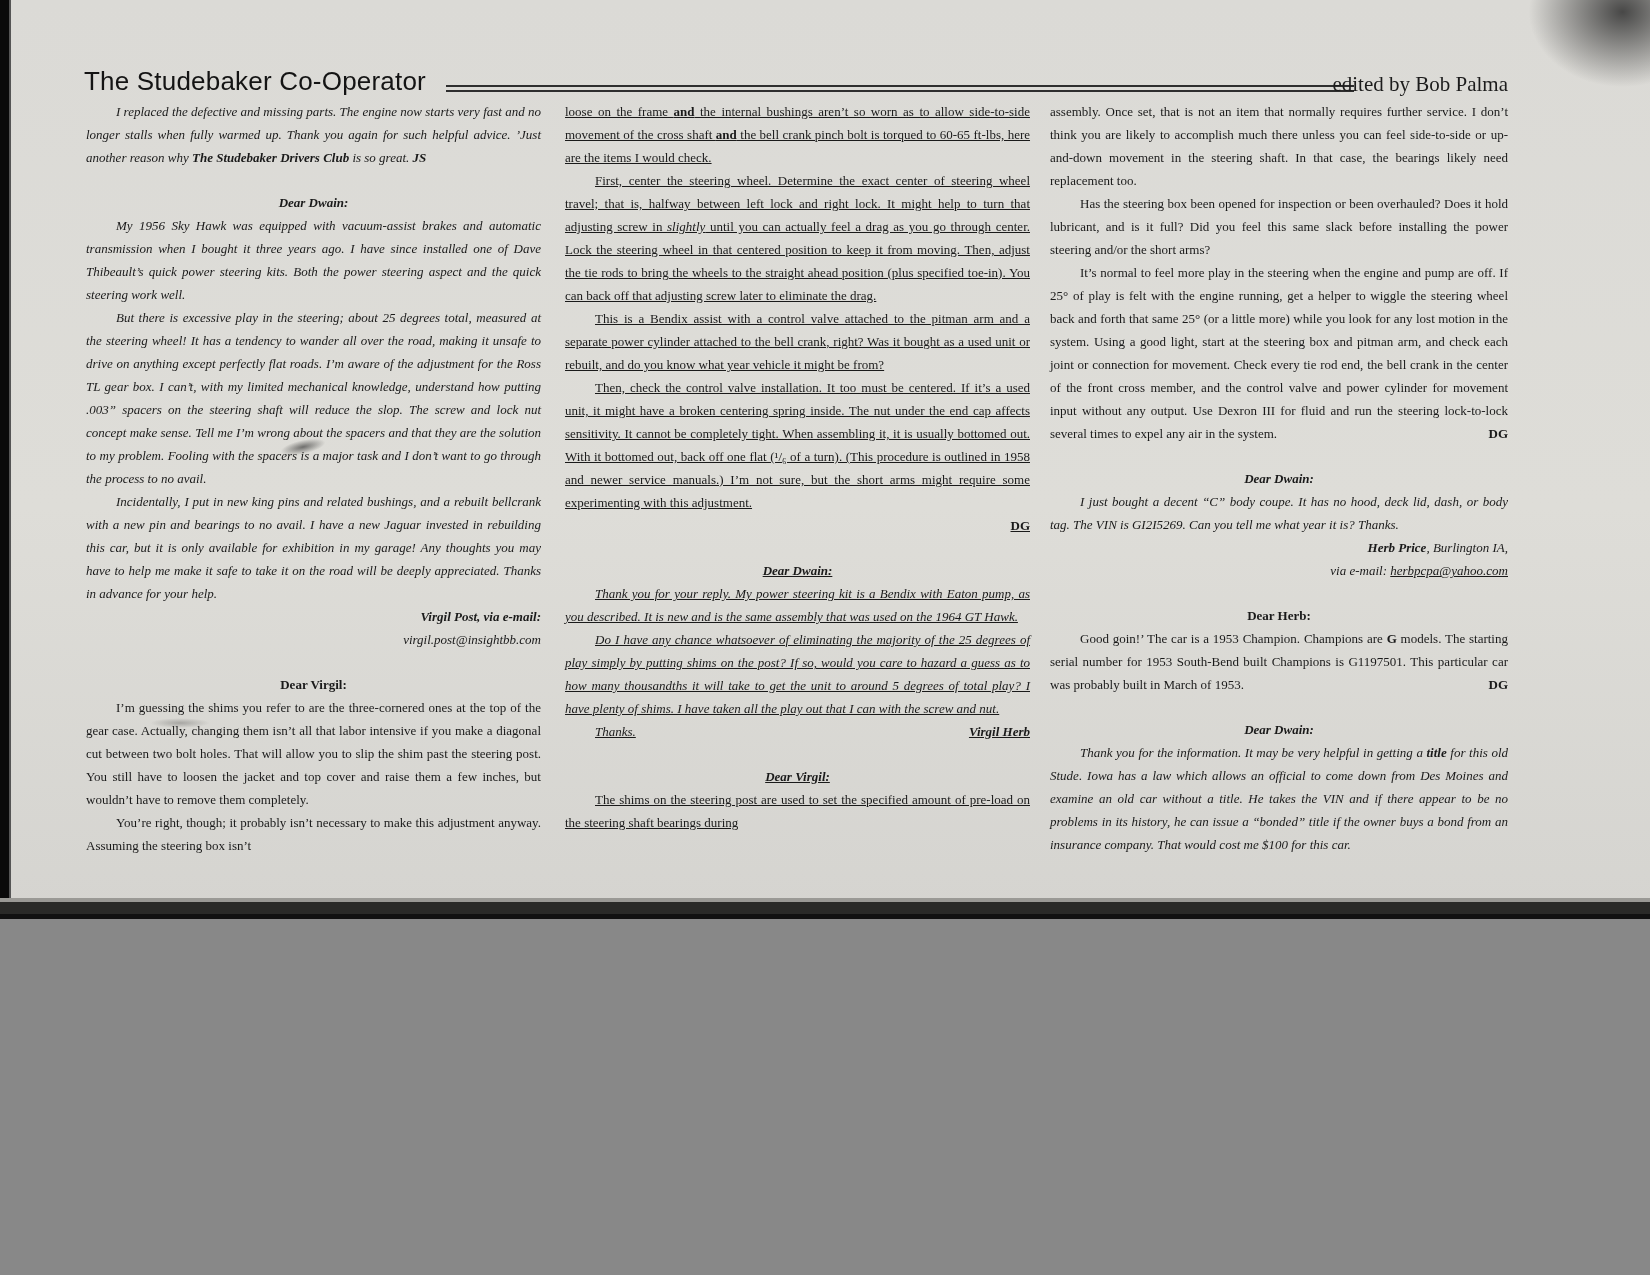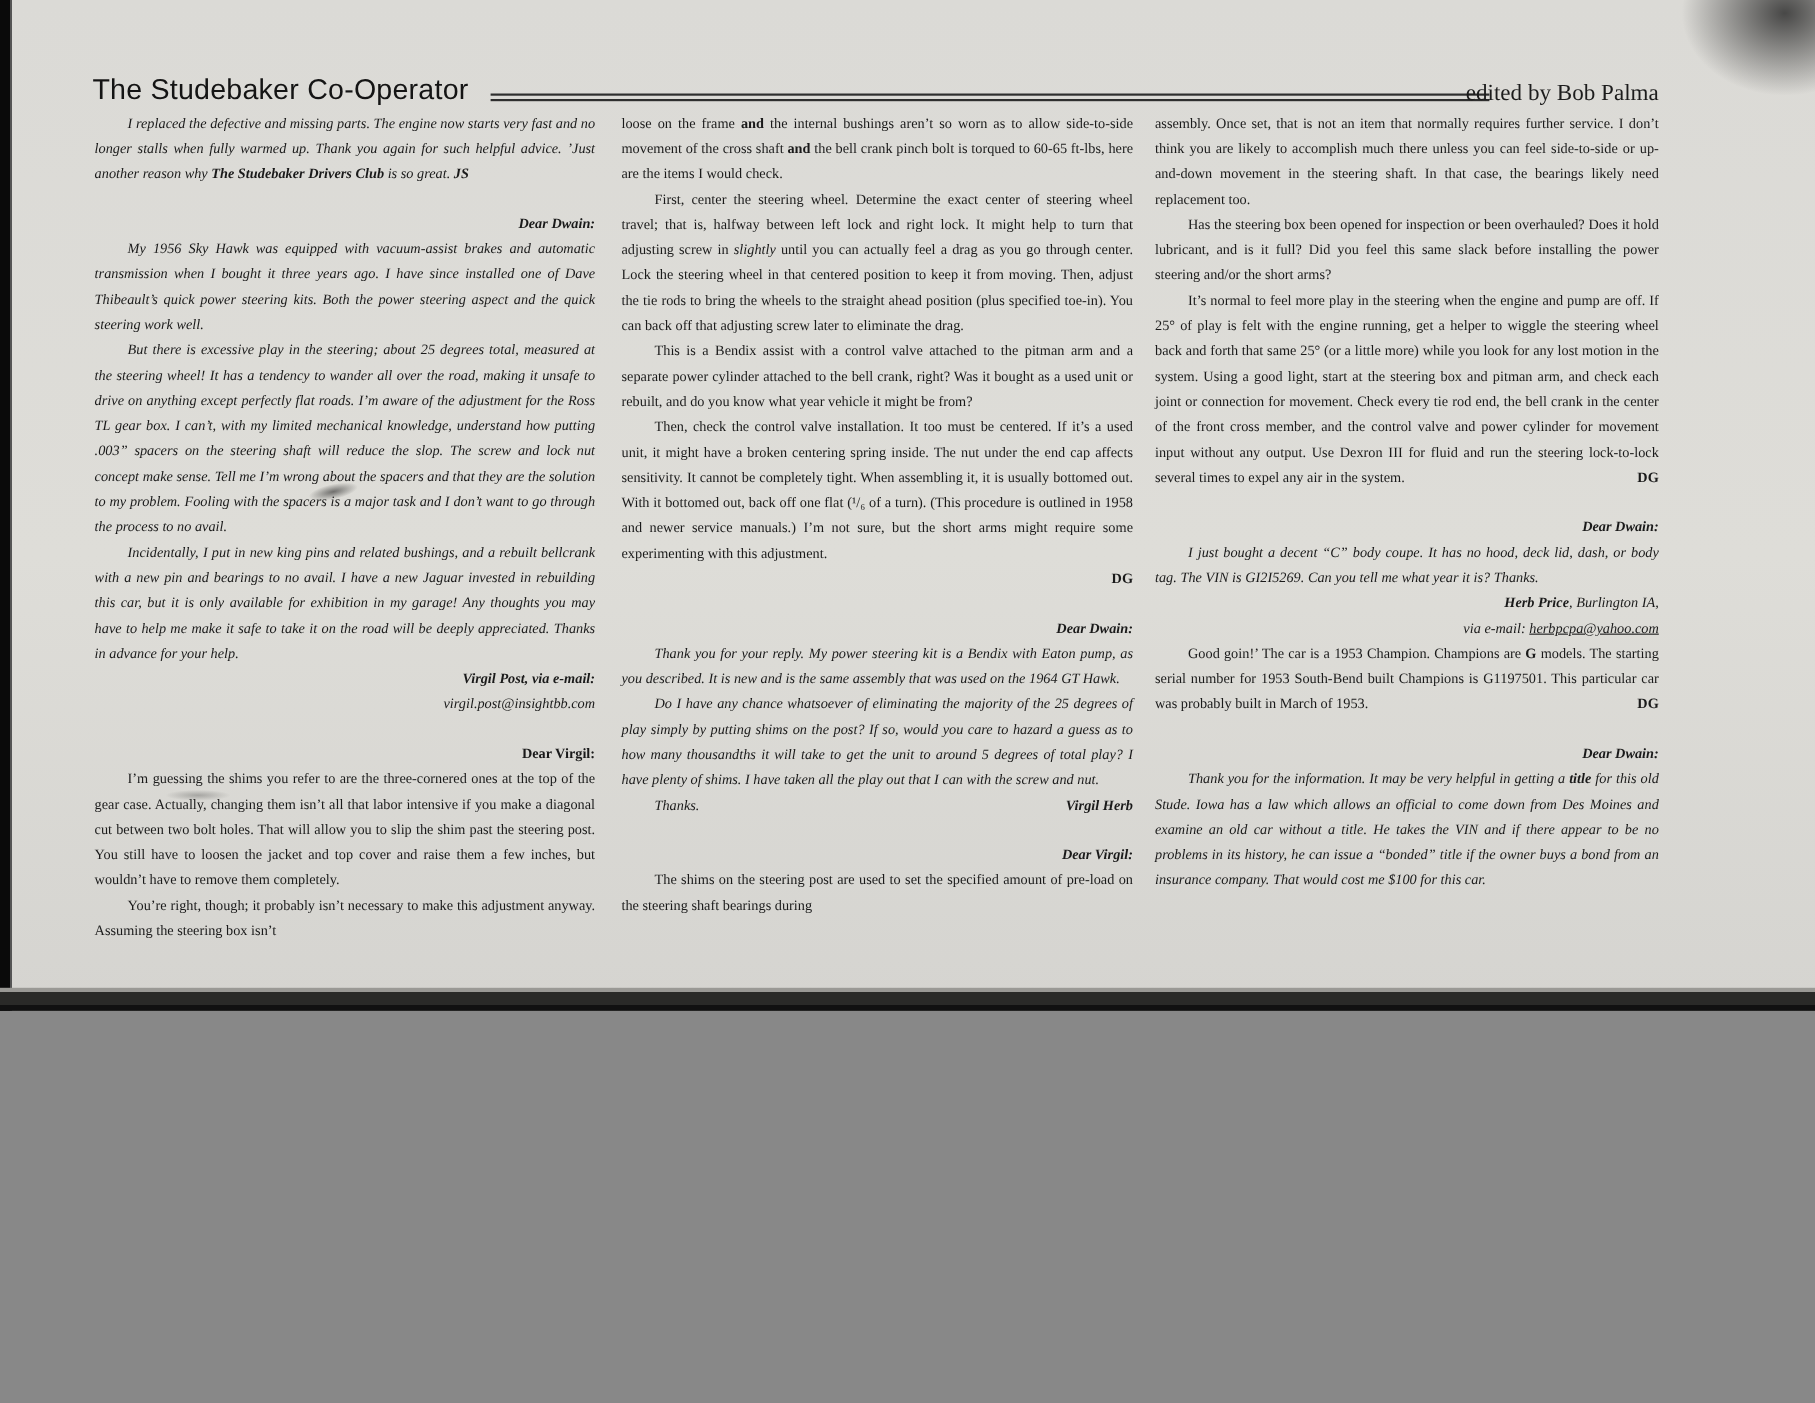--- a/index.html
+++ b/index.html
@@ -23,26 +23,26 @@
   
   .header-title{position:absolute;left:84px;top:66px;font-family:"Liberation Sans","DejaVu Sans",sans-serif;
     font-size:26px;color:#141414;letter-spacing:.2px;}
   .header-rule{position:absolute;left:446px;top:85px;width:908px;height:3px;
     border-top:2px solid #2e2e2e;border-bottom:2px solid #2e2e2e;}
   .header-edited{position:absolute;right:142px;top:72px;font-family:Liberation Serif, serif;
     font-size:21px;color:#1c1c1c;}
   
   .col{position:absolute;top:100px;font-size:13px;line-height:23px;}
   .col1{left:86px;width:455px;}
-  .col2{left:565px;width:465px;}
+  .col2{left:565px;width:465px;text-decoration:underline;}
   .col3{left:1050px;width:458px;}
   .block{margin:0;text-align:justify;text-indent:30px;position:relative;}
   .block.noindent{text-indent:0;}
   .paragraph.italic{font-style:italic;}
-  .heading{font-weight:bold;text-indent:0;text-align:right;margin-top:22px;}
+  .heading{font-weight:bold;text-indent:0;text-align:center;margin-top:22px;}
   .heading.italic{font-style:italic;}
   .signature{text-align:right;text-indent:0;}
   .split{display:flex;justify-content:space-between;text-indent:0;}
   .split .sl{padding-left:30px;}
   .b{font-weight:bold;}
   .i{font-style:italic;}
   .u{text-decoration:underline;}
   .tail{position:absolute;right:0;bottom:0;font-weight:bold;font-style:normal;}
   
   .footer-page-number{position:absolute;left:82px;top:1120px;font-size:25px;}
@@ -92,20 +92,21 @@
       <p class="block paragraph"><span>The shims on the steering post are used to set the specified amount of pre-load on the steering shaft bearings during</span></p>
     </div>
   <div class="col col3">
       <p class="block paragraph noindent"><span>assembly. Once set, that is not an item that normally requires further service. I don’t think you are likely to accomplish much there unless you can feel side-to-side or up-and-down movement in the steering shaft. In that case, the bearings likely need replacement too.</span></p>
       <p class="block paragraph"><span>Has the steering box been opened for inspection or been overhauled? Does it hold lubricant, and is it full? Did you feel this same slack before installing the power steering and/or the short arms?</span></p>
       <p class="block paragraph"><span>It’s normal to feel more play in the steering when the engine and pump are off. If 25° of play is felt with the engine running, get a helper to wiggle the steering wheel back and forth that same 25° (or a little more) while you look for any lost motion in the system. Using a good light, start at the steering box and pitman arm, and check each joint or connection for movement. Check every tie rod end, the bell crank in the center of the front cross member, and the control valve and power cylinder for movement input without any output. Use Dexron III for fluid and run the steering lock-to-lock several times to expel any air in the system.</span><span class="tail">DG</span></p>
       <p class="block heading italic"><span>Dear Dwain:</span></p>
       <p class="block paragraph italic"><span>I just bought a decent “C” body coupe. It has no hood, deck lid, dash, or body tag. The VIN is GI2I5269. Can you tell me what year it is? Thanks.</span></p>
       <p class="block signature"><span class="b i">Herb Price</span><span class="i">, Burlington IA,</span></p>
       <p class="block signature"><span class="i">via e-mail: </span><span class="i u">herbpcpa@yahoo.com</span></p>
+      <p class="block heading"><span>Dear Herb:</span></p>
       <p class="block paragraph"><span>Good goin!’ The car is a 1953 Champion. Champions are </span><span class="b">G</span><span> models. The starting serial number for 1953 South-Bend built Champions is G1197501. This particular car was probably built in March of 1953.</span><span class="tail">DG</span></p>
       <p class="block heading italic"><span>Dear Dwain:</span></p>
       <p class="block paragraph italic"><span>Thank you for the information. It may be very helpful in getting a </span><span class="b">title</span><span> for this old Stude. Iowa has a law which allows an official to come down from Des Moines and examine an old car without a title. He takes the VIN and if there appear to be no problems in its history, he can issue a “bonded” title if the owner buys a bond from an insurance company. That would cost me $100 for this car.</span></p>
     </div>
 
   <div class="footer-page-number">24</div>
   <div class="footer-center">Will your Studebaker take you . . .</div>
   <div class="footer-right">Turning Wheels  •  May 2008</div>
 
   <div class="edge-left"></div>

